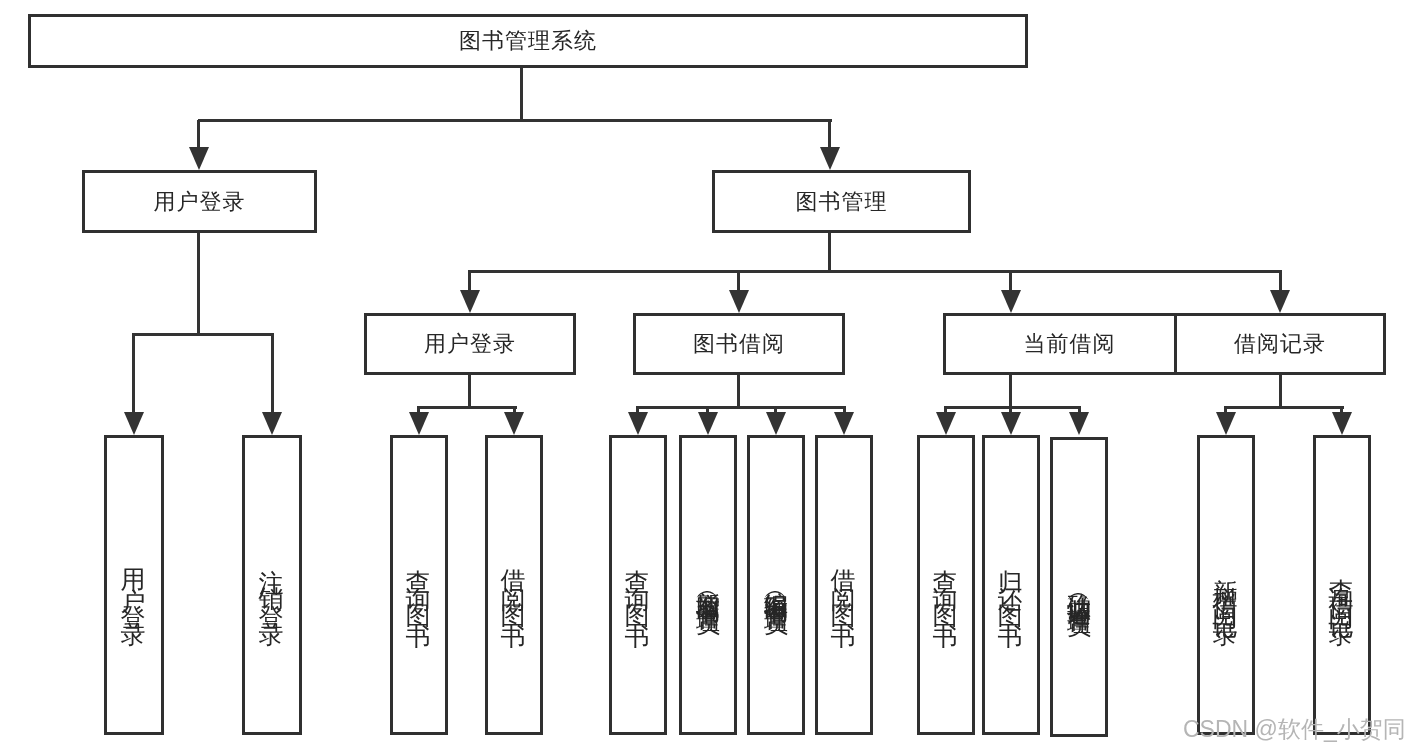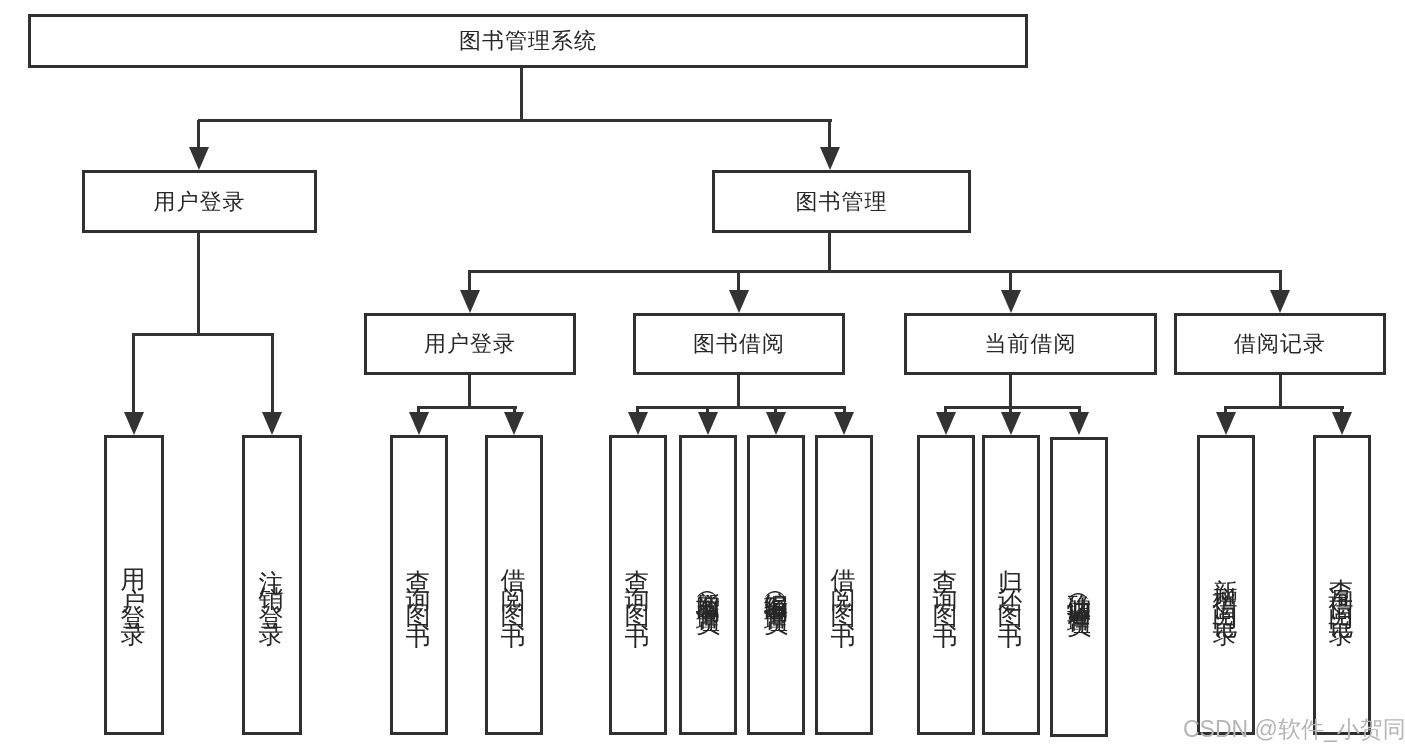--- a/index.html
+++ b/index.html
@@ -74,21 +74,21 @@
   <div class="arrow" style="left:1001px; top:290px;"></div>
   <div class="line" style="left:1279px; top:271px; width:3px; height:24px;"></div>
   <div class="arrow" style="left:1270px; top:290px;"></div>
 
   <div class="node h" style="left:364px; top:313px; width:212px; height:62px;">
     <span>用户登录</span>
   </div>
   <div class="node h" style="left:633px; top:313px; width:212px; height:62px;">
     <span>图书借阅</span>
   </div>
-  <div class="node h" style="left:904px; top:313px; width:253px; height:62px;">
+  <div class="node h" style="left:943px; top:313px; width:253px; height:62px;">
     <span>当前借阅</span>
   </div>
   <div class="node h" style="left:1174px; top:313px; width:212px; height:62px;">
     <span>借阅记录</span>
   </div>
 
   <div class="line" style="left:468px; top:375px; width:3px; height:33px;"></div>
   <div class="line" style="left:417px; top:406px; width:100px; height:3px;"></div>
   <div class="line" style="left:417px; top:407px; width:3px; height:10px;"></div>
   <div class="arrow" style="left:409px; top:412px;"></div>

